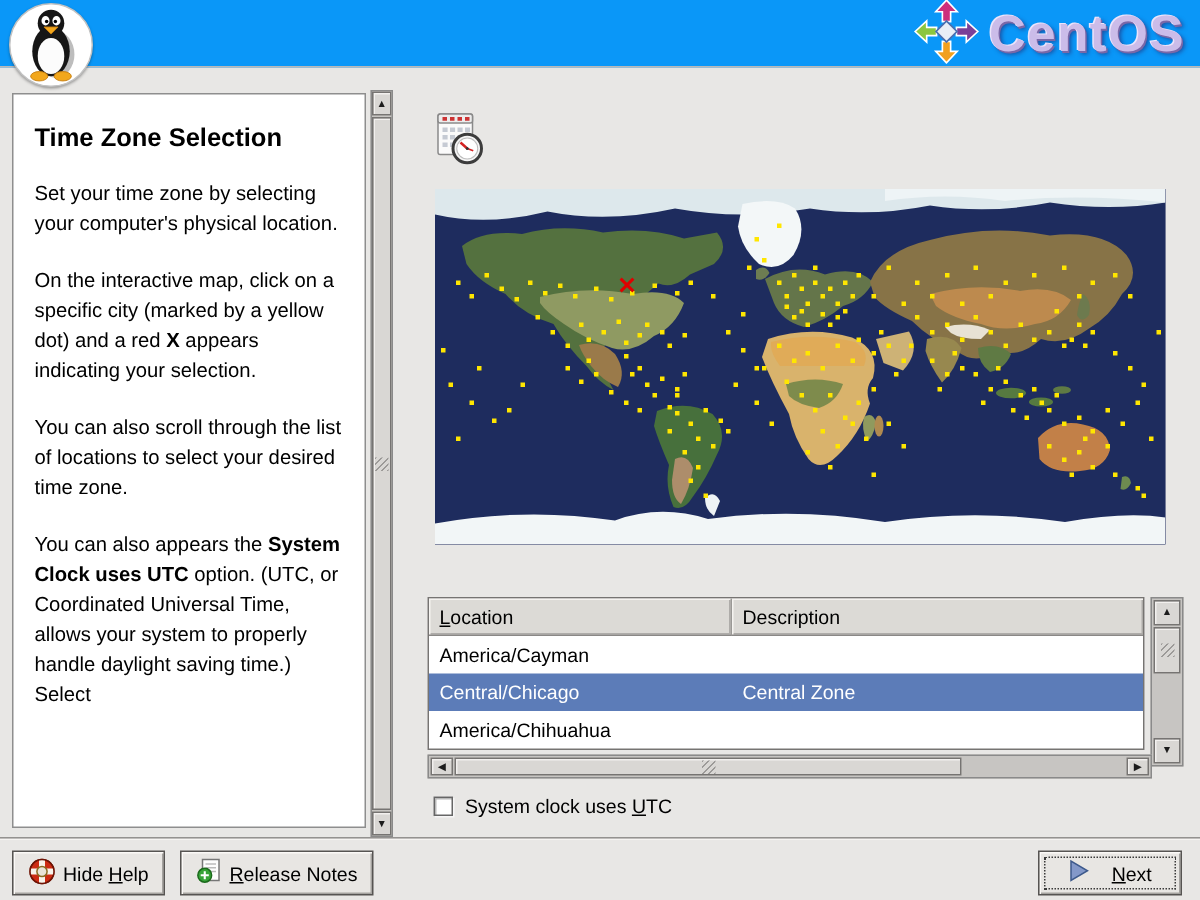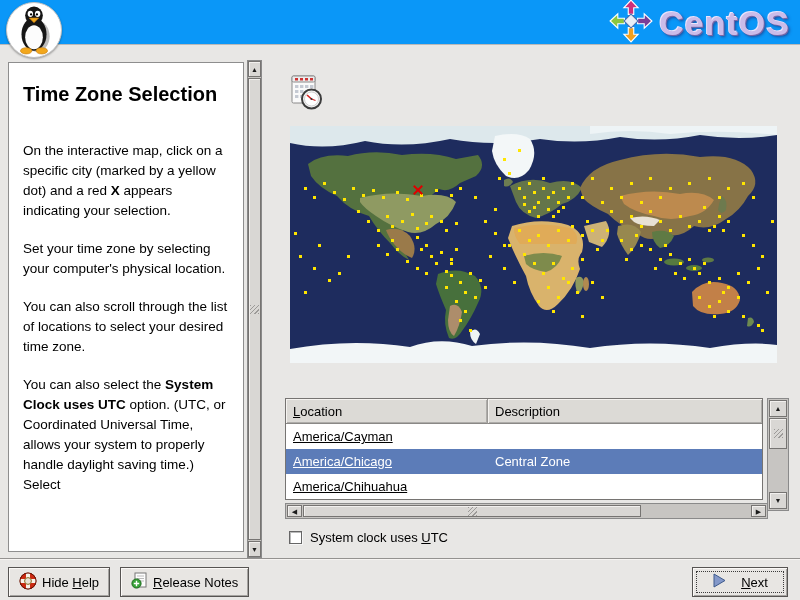--- a/index.html
+++ b/index.html
@@ -36,22 +36,22 @@
   }
 
   
   .help-panel {
     position:absolute; left:8px; top:62px; width:236px; height:490px;
     background:#fff; border:1px solid #8e8e8e;
     padding:18px 14px 0 14px;
     overflow:hidden;
   }
   .help-title {
-    font-size:20px; font-weight:bold; line-height:1.35;
-    margin-bottom:33px;
+    font-size:17px; font-weight:bold; line-height:1.35;
+    margin-bottom:15px;
   }
   .help-paragraphs p {
     font-size:13.5px; line-height:20px; margin-bottom:18px;
   }
 
   
   .sb-v, .sb-h { position:absolute; background:#c7c5c2; border:1px solid #8a8a8a; }
   .sb-btn {
     position:absolute; background:#d9d7d4; border:1px solid #767472;
     display:flex; align-items:center; justify-content:center;
@@ -109,21 +109,21 @@
   .thead { display:flex; height:25px; }
   .th {
     background:#dcdad6; border-right:1px solid #9b9996; border-bottom:1px solid #8a8886;
     box-shadow:inset 1px 1px 0 #f5f3f0, inset -1px -1px 0 #aeaca9;
     font-size:13px; display:flex; align-items:center; padding-left:7px;
   }
   .th.loc { width:202px; }
   .th.desc { flex:1; border-right:none; }
   .trow { display:flex; height:25px; font-size:13px; cursor:default; }
   .trow .tcell { display:flex; align-items:center; padding-left:7px; }
-  .trow .tcell.loc { width:202px;text-decoration:underline; }
+  .trow .tcell.loc { width:202px; }
   .trow .tcell.desc { flex:1; }
   .trow.selected { background:#5c7cb8; color:#fff; }
 
   
   .tbl-sb { left:767px; top:398px; width:22px; height:113px; }
   .tbl-sb .up    { left:1px; top:1px; width:18px; height:17px; }
   .tbl-sb .thumb { left:1px; top:19px; width:18px; height:31px; }
   .tbl-sb .down  { left:1px; bottom:1px; width:18px; height:17px; }
 
   
@@ -194,24 +194,24 @@
     <circle cx="22.8" cy="9" r="1.1" fill="#000"></circle>
     <polygon points="15.5,12.5 24.5,12.5 20,17" fill="#f2a71c" stroke="#c77f10" stroke-width="0.6"></polygon>
     <ellipse cx="12.5" cy="44" rx="5.5" ry="3" fill="#f2a71c" stroke="#c77f10" stroke-width="0.6"></ellipse>
     <ellipse cx="27.5" cy="44" rx="5.5" ry="3" fill="#f2a71c" stroke="#c77f10" stroke-width="0.6"></ellipse>
   </svg>
 </div>
 
 <div class="help-panel">
   <div class="help-title">Time Zone Selection</div>
   <div class="help-paragraphs">
+      <p><span>Set your time zone by selecting your computer's physical location.</span></p>
       <p><span>On the interactive map, click on a specific city (marked by a yellow dot) and a red </span><b>X</b><span> appears indicating your selection.</span></p>
-      <p><span>Set your time zone by selecting your computer's physical location.</span></p>
       <p><span>You can also scroll through the list of locations to select your desired time zone.</span></p>
-      <p><span>You can also select the </span><b>System Clock uses UTC</b><span> option. (UTC, or Coordinated Universal Time, allows your system to properly handle daylight saving time.) Select</span></p>
+      <p><span>You can also appears the </span><b>System Clock uses UTC</b><span> option. (UTC, or Coordinated Universal Time, allows your system to properly handle daylight saving time.) Select</span></p>
     </div>
 </div>
 
 <div class="sb-v help-sb">
   <div class="sb-btn up">
       <span>▲</span>
     </div>
   <div class="sb-thumb thumb">
       <span class="grip"></span>
     </div>
@@ -506,21 +506,21 @@
   <div class="thead">
     <div class="th loc"><u>L</u>ocation</div>
     <div class="th desc">Description</div>
   </div>
   <div>
       <div class="trow">
         <div class="tcell loc">America/Cayman</div>
         <div class="tcell desc"></div>
       </div>
       <div class="trow selected">
-        <div class="tcell loc">America/Chicago</div>
+        <div class="tcell loc">Central/Chicago</div>
         <div class="tcell desc">Central Zone</div>
       </div>
       <div class="trow">
         <div class="tcell loc">America/Chihuahua</div>
       </div>
     </div>
 </div>
 
 <div class="sb-v tbl-sb">
   <div class="sb-btn up">

